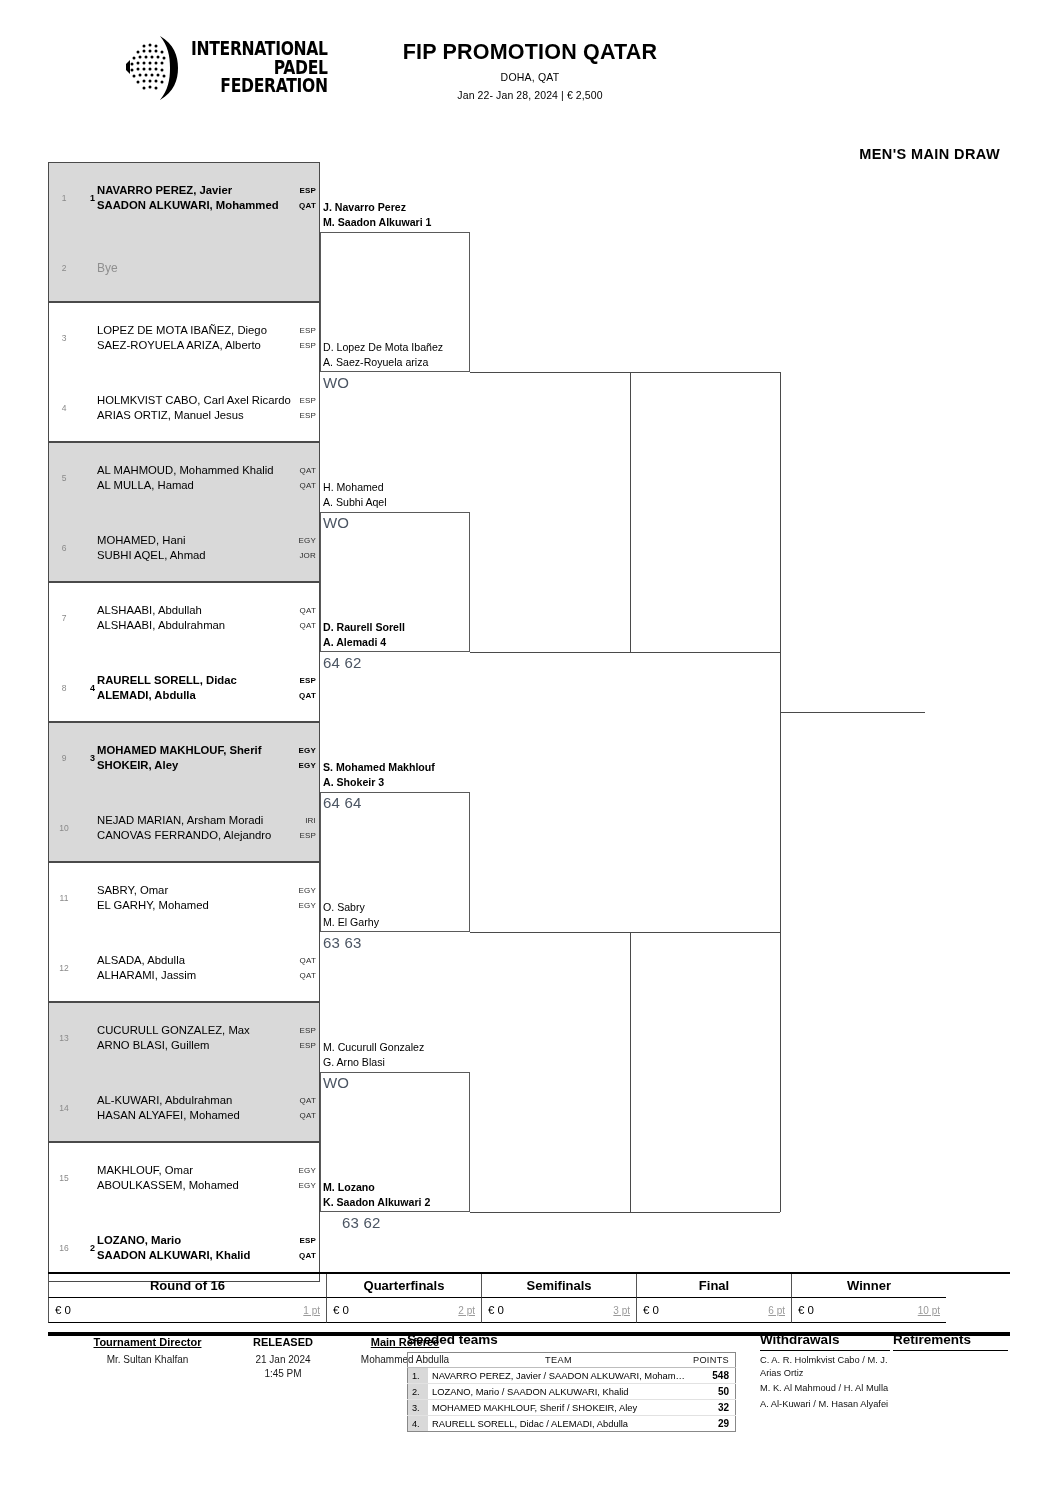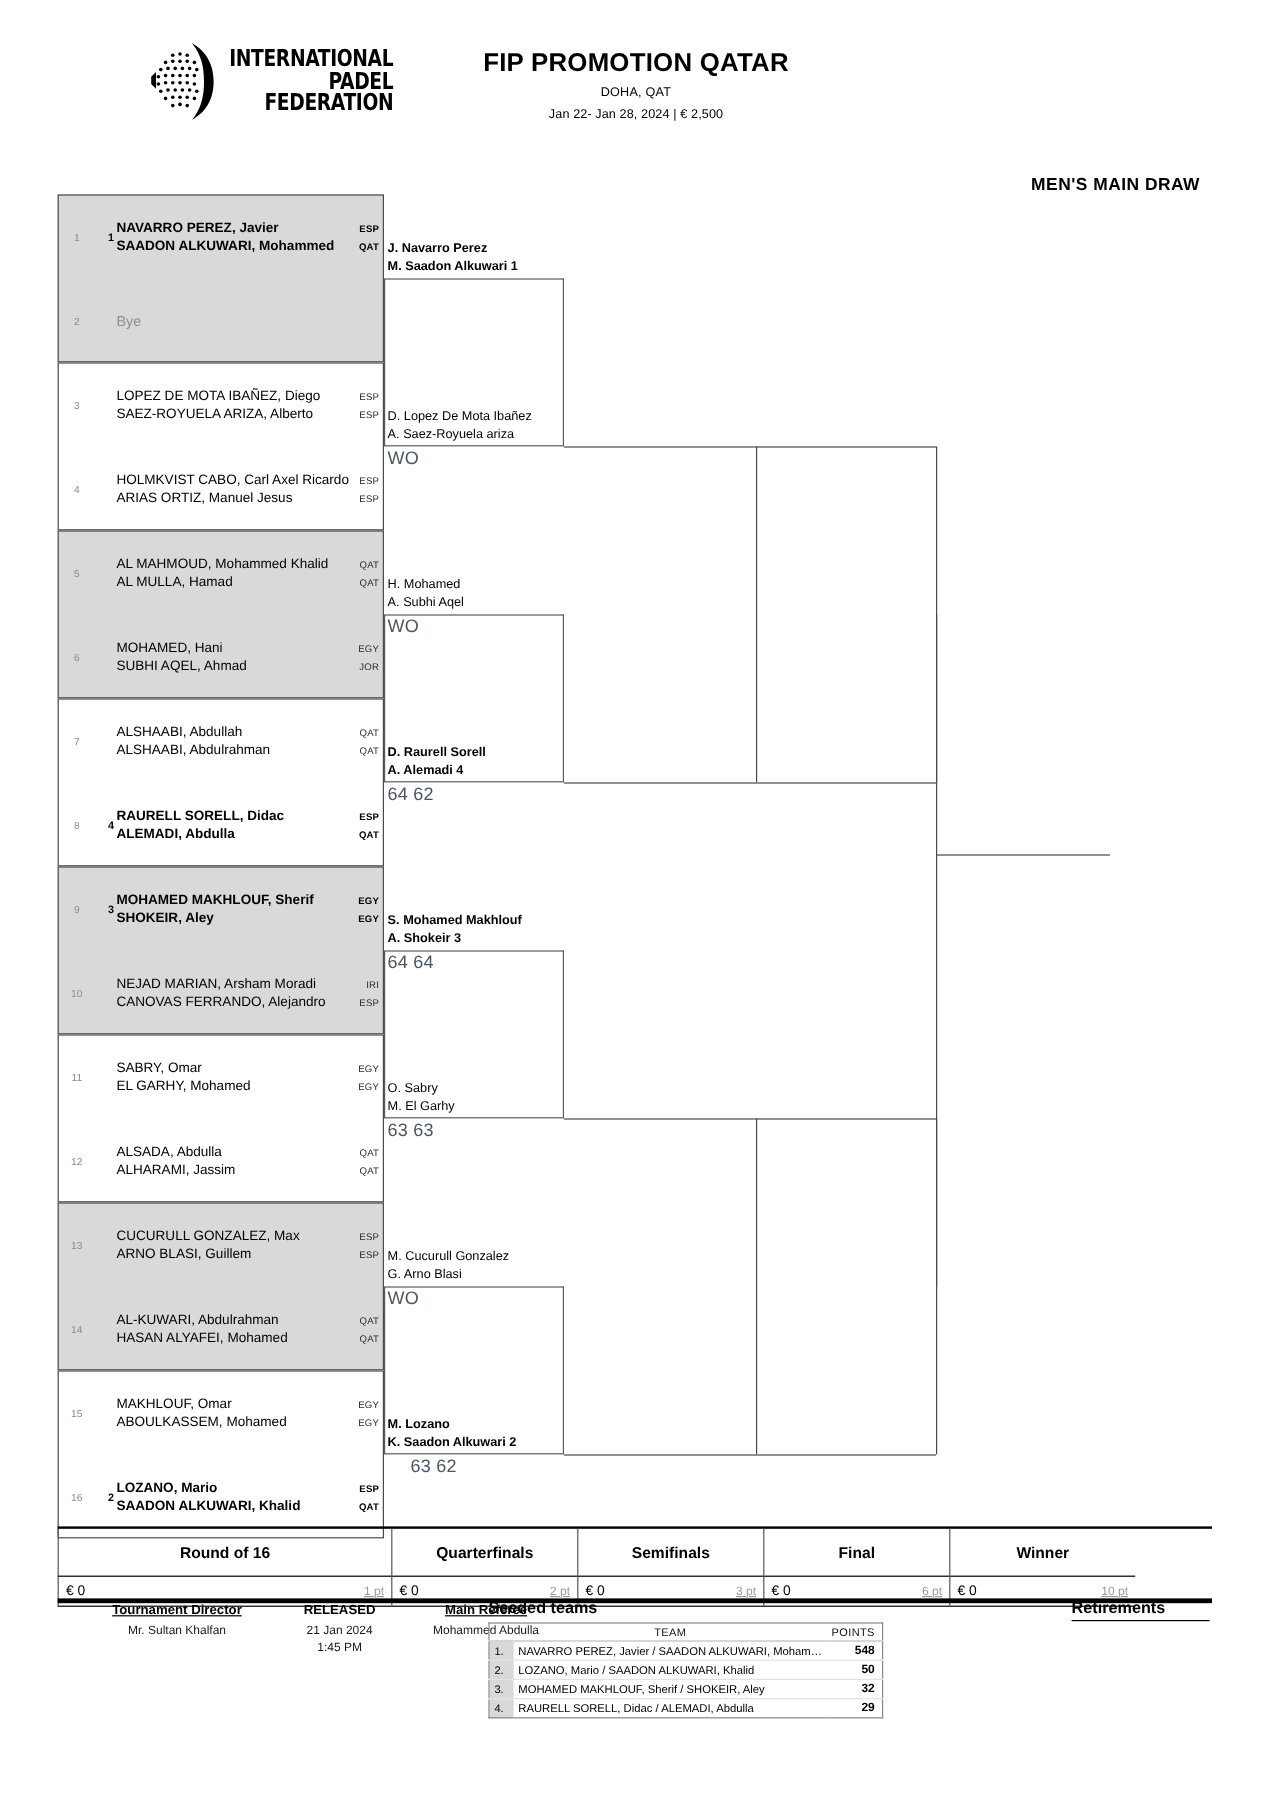--- a/index.html
+++ b/index.html
@@ -60,21 +60,21 @@
   
   .hline{position:absolute;height:0;border-top:1.2px solid #4a4a4a;}
   .vline{position:absolute;width:0;border-left:1.2px solid #4a4a4a;}
 
   
   #prize{left:48px;top:1272px;width:962px;}
   #prize .ptop{border-top:2.2px solid #000;}
   .prow{display:flex;}
   .pcell{box-sizing:border-box;border-left:1.2px solid #555;position:relative;}
   .pcell:last-child{border-right:none;}
-  .phead{height:40px;display:flex;align-items:center;justify-content:center;
+  .phead{height:24px;display:flex;align-items:center;justify-content:center;
          font-size:13px;font-weight:bold;border-bottom:1.4px solid #000;}
   .pval{height:25px;display:flex;align-items:center;justify-content:space-between;
         padding:0 6px;font-size:11.5px;border-bottom:1.3px solid #000;}
   .pval .pts{color:#9a9a9a;font-size:10px;text-decoration:underline;}
 
   
   #footer-rule{left:48px;top:1332px;width:962px;height:4px;background:#000;}
   #footer{left:48px;top:1336px;width:962px;height:130px;}
   .fcol{position:absolute;top:0;}
   .fhead{font-size:11px;font-weight:bold;text-align:center;}
@@ -500,20 +500,29 @@
           </tr>
           <tr>
             <td>4.</td>
             <td class="tm">RAURELL SORELL, Didac / ALEMADI, Abdulla</td>
             <td class="pt">29</td>
           </tr>
         </tbody>
     </table>
   </div>
 
+  <div id="withdraw">
+    <div class="wd-head">Withdrawals</div>
+    <div class="wd-rule"></div>
+    <div id="wd-list">
+        <div class="wd-item">C. A. R. Holmkvist Cabo / M. J. Arias Ortiz</div>
+        <div class="wd-item">M. K. Al Mahmoud / H. Al Mulla</div>
+        <div class="wd-item">A. Al-Kuwari / M. Hasan Alyafei</div>
+      </div>
+  </div>
 
   <div id="retire">
     <div class="wd-head">Retirements</div>
     <div class="wd-rule"></div>
     <div id="rt-list"></div>
   </div>
 
 </div>
 
 </body></html>

